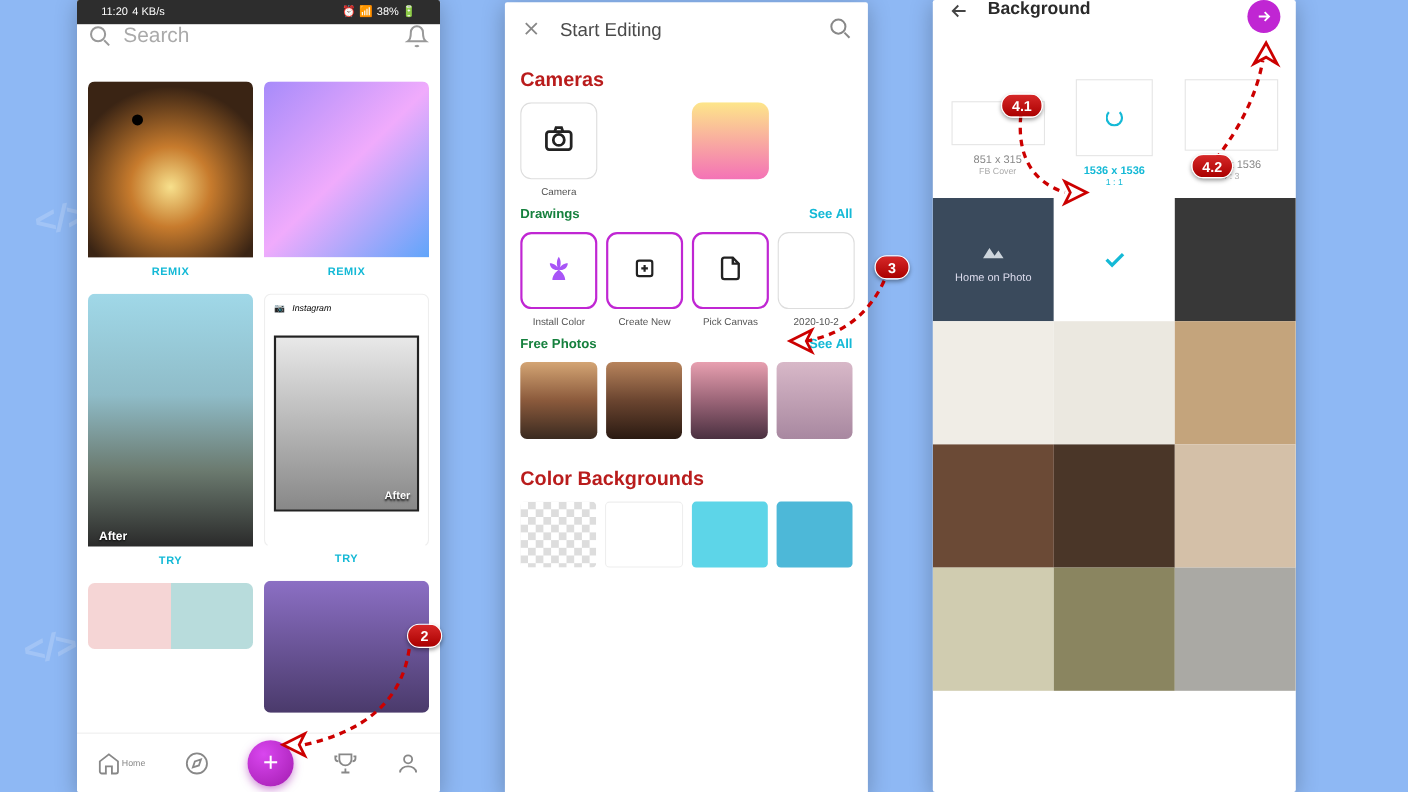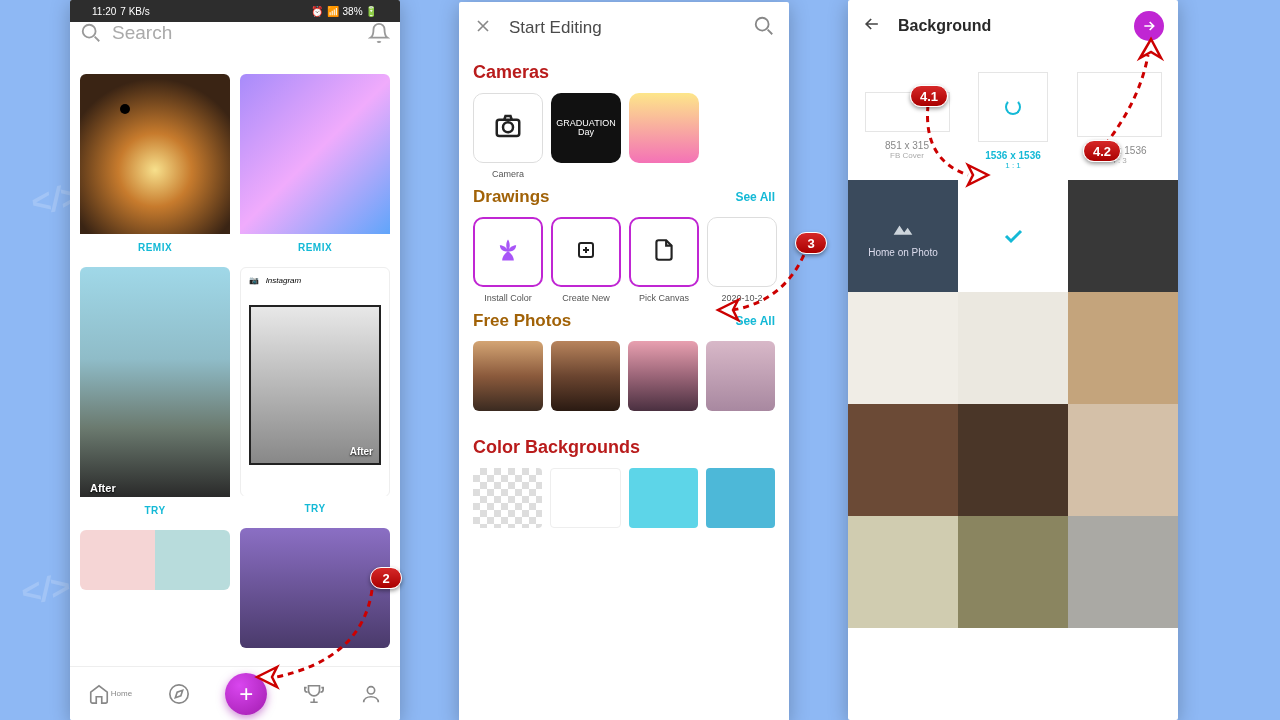--- a/index.html
+++ b/index.html
@@ -37,21 +37,21 @@
   .navitem svg { width:22px; height:22px; stroke:#888; fill:none; stroke-width:1.8;}
   .fab { width:42px;height:42px;border-radius:50%;background:radial-gradient(circle at 35% 30%,#d946ef,#a21caf);display:flex;align-items:center;justify-content:center;color:#fff;font-size:24px;font-weight:300;box-shadow:0 3px 8px rgba(160,30,175,0.5);}
 
   
   .header2 { height:52px; display:flex; align-items:center; padding:0 14px; gap:16px;}
   .close-x svg{width:20px;height:20px;stroke:#888;stroke-width:2;fill:none;}
   .h2title{font-size:17px;color:#4a4a4a;flex:1;}
   .srch2 svg{width:22px;height:22px;stroke:#888;fill:none;stroke-width:2;}
   .sectitle{font-size:18px;font-weight:700;color:#b91c1c;padding:8px 14px 10px;}
   .sectrow{display:flex;align-items:center;justify-content:space-between;padding:8px 14px 10px;}
-  .sectrow .t{font-size:17px;font-weight:700;color:#a16207;}
+  .sectrow .t{font-size:12px;font-weight:700;color:#15803d;}
   .seeall{font-size:12px;color:#14b9d6;font-weight:600;}
   .hrow{display:flex;gap:8px;padding:0 14px;overflow:hidden;}
   .tile{width:70px;flex:0 0 70px;}
   .tile .box{width:70px;height:70px;border-radius:10px;display:flex;align-items:center;justify-content:center;}
   .tile .cap{font-size:9px;color:#555;text-align:center;margin-top:6px;}
   .b-white{background:#fff;border:1px solid #ddd;}
   .b-sel{background:#fff;border:2px solid #c026d3;}
   .b-black{background:#111;}
   .b-flower{background:linear-gradient(#fde68a,#f472b6);}
   .camicon svg{width:30px;height:30px;stroke:#222;fill:none;stroke-width:2;}
@@ -65,21 +65,21 @@
   .sky1{background:linear-gradient(#d4a574,#8b5a3c,#3a2a20);}
   .sky2{background:linear-gradient(#b8845c,#6b4530,#2a1a12);}
   .sky3{background:linear-gradient(#e8a0b0,#9b6578,#4a3040);}
   .sky4{background:linear-gradient(#d8b8c8,#a888a0);}
   .cbgrow{display:flex;gap:8px;padding:0 14px;}
   .cbg{flex:1;height:60px;border-radius:4px;}
   .transp{background:repeating-conic-gradient(#ddd 0 25%,#fff 0 50%) 0 0/14px 14px;}
   .cyan{background:#5dd5e8;}
 
   
-  .header3{height:52px;display:flex;align-items:center;padding:0 14px;gap:16px;}
+  .header3{height:52px;display:flex;align-items:flex-start;padding:0 14px;gap:16px;}
   .back svg{width:20px;height:20px;stroke:#444;fill:none;stroke-width:2;}
   .h3title{font-size:16px;font-weight:600;color:#2a2a2a;flex:1;}
   .fwd{width:30px;height:30px;border-radius:50%;background:#c026d3;display:flex;align-items:center;justify-content:center;}
   .fwd svg{width:16px;height:16px;stroke:#fff;fill:none;stroke-width:2.5;}
   .sizes{display:flex;gap:8px;padding:20px 10px 10px;}
   .sz{flex:1;text-align:center;}
   .szbox{height:80px;border:1px solid #e5e5e5;margin:0 auto;background:#fff;position:relative;display:flex;align-items:center;justify-content:center;}
   .sz1 .szbox{width:85px;height:40px;margin-top:20px;}
   .sz2 .szbox{width:70px;height:70px;}
   .sz3 .szbox{width:85px;height:65px;}
@@ -119,21 +119,21 @@
 
 <div class="watermark" style="left:30px;top:170px">&lt;/&gt; <span>itkoding</span></div>
 <div class="watermark" style="left:530px;top:380px">&lt;/&gt; <span>itkoding</span></div>
 <div class="watermark" style="left:940px;top:320px">&lt;/&gt; <span>itkoding</span></div>
 <div class="watermark" style="left:20px;top:560px">&lt;/&gt; <span>itkoding</span></div>
 
 <div class="phone p1">
   <div class="statusbar">
     <div class="sb-left">
         <span>11:20</span> 
-        <span>7 KB/s</span>
+        <span>4 KB/s</span>
       </div>
     <div class="sb-right">
         <span>⏰</span>
         <span>📶</span>
         <span>38%</span>
         <span>🔋</span>
       </div>
   </div>
   <div class="searchrow">
     <span class="search-icon"><svg viewBox="0 0 24 24">
@@ -226,23 +226,20 @@
         <div class="box b-white">
           <span class="camicon"><svg viewBox="0 0 24 24">
               <rect x="3" y="7" width="18" height="13" rx="2"></rect>
               <circle cx="12" cy="13" r="4"></circle>
               <path d="M9 7l1-3h4l1 3"></path>
             </svg></span>
         </div>
         <div class="cap">Camera</div>
       </div>
     <div class="tile">
-        <div class="box b-black">
-          <span class="gradday">GRADUATION Day</span>
-        </div>
         <div class="cap">&nbsp;</div>
       </div>
     <div class="tile">
         <div class="box b-flower"></div>
         <div class="cap">&nbsp;</div>
       </div>
   </div>
   <div class="sectrow">
       <span class="t">Drawings</span>
       <span class="seeall">See All</span>

